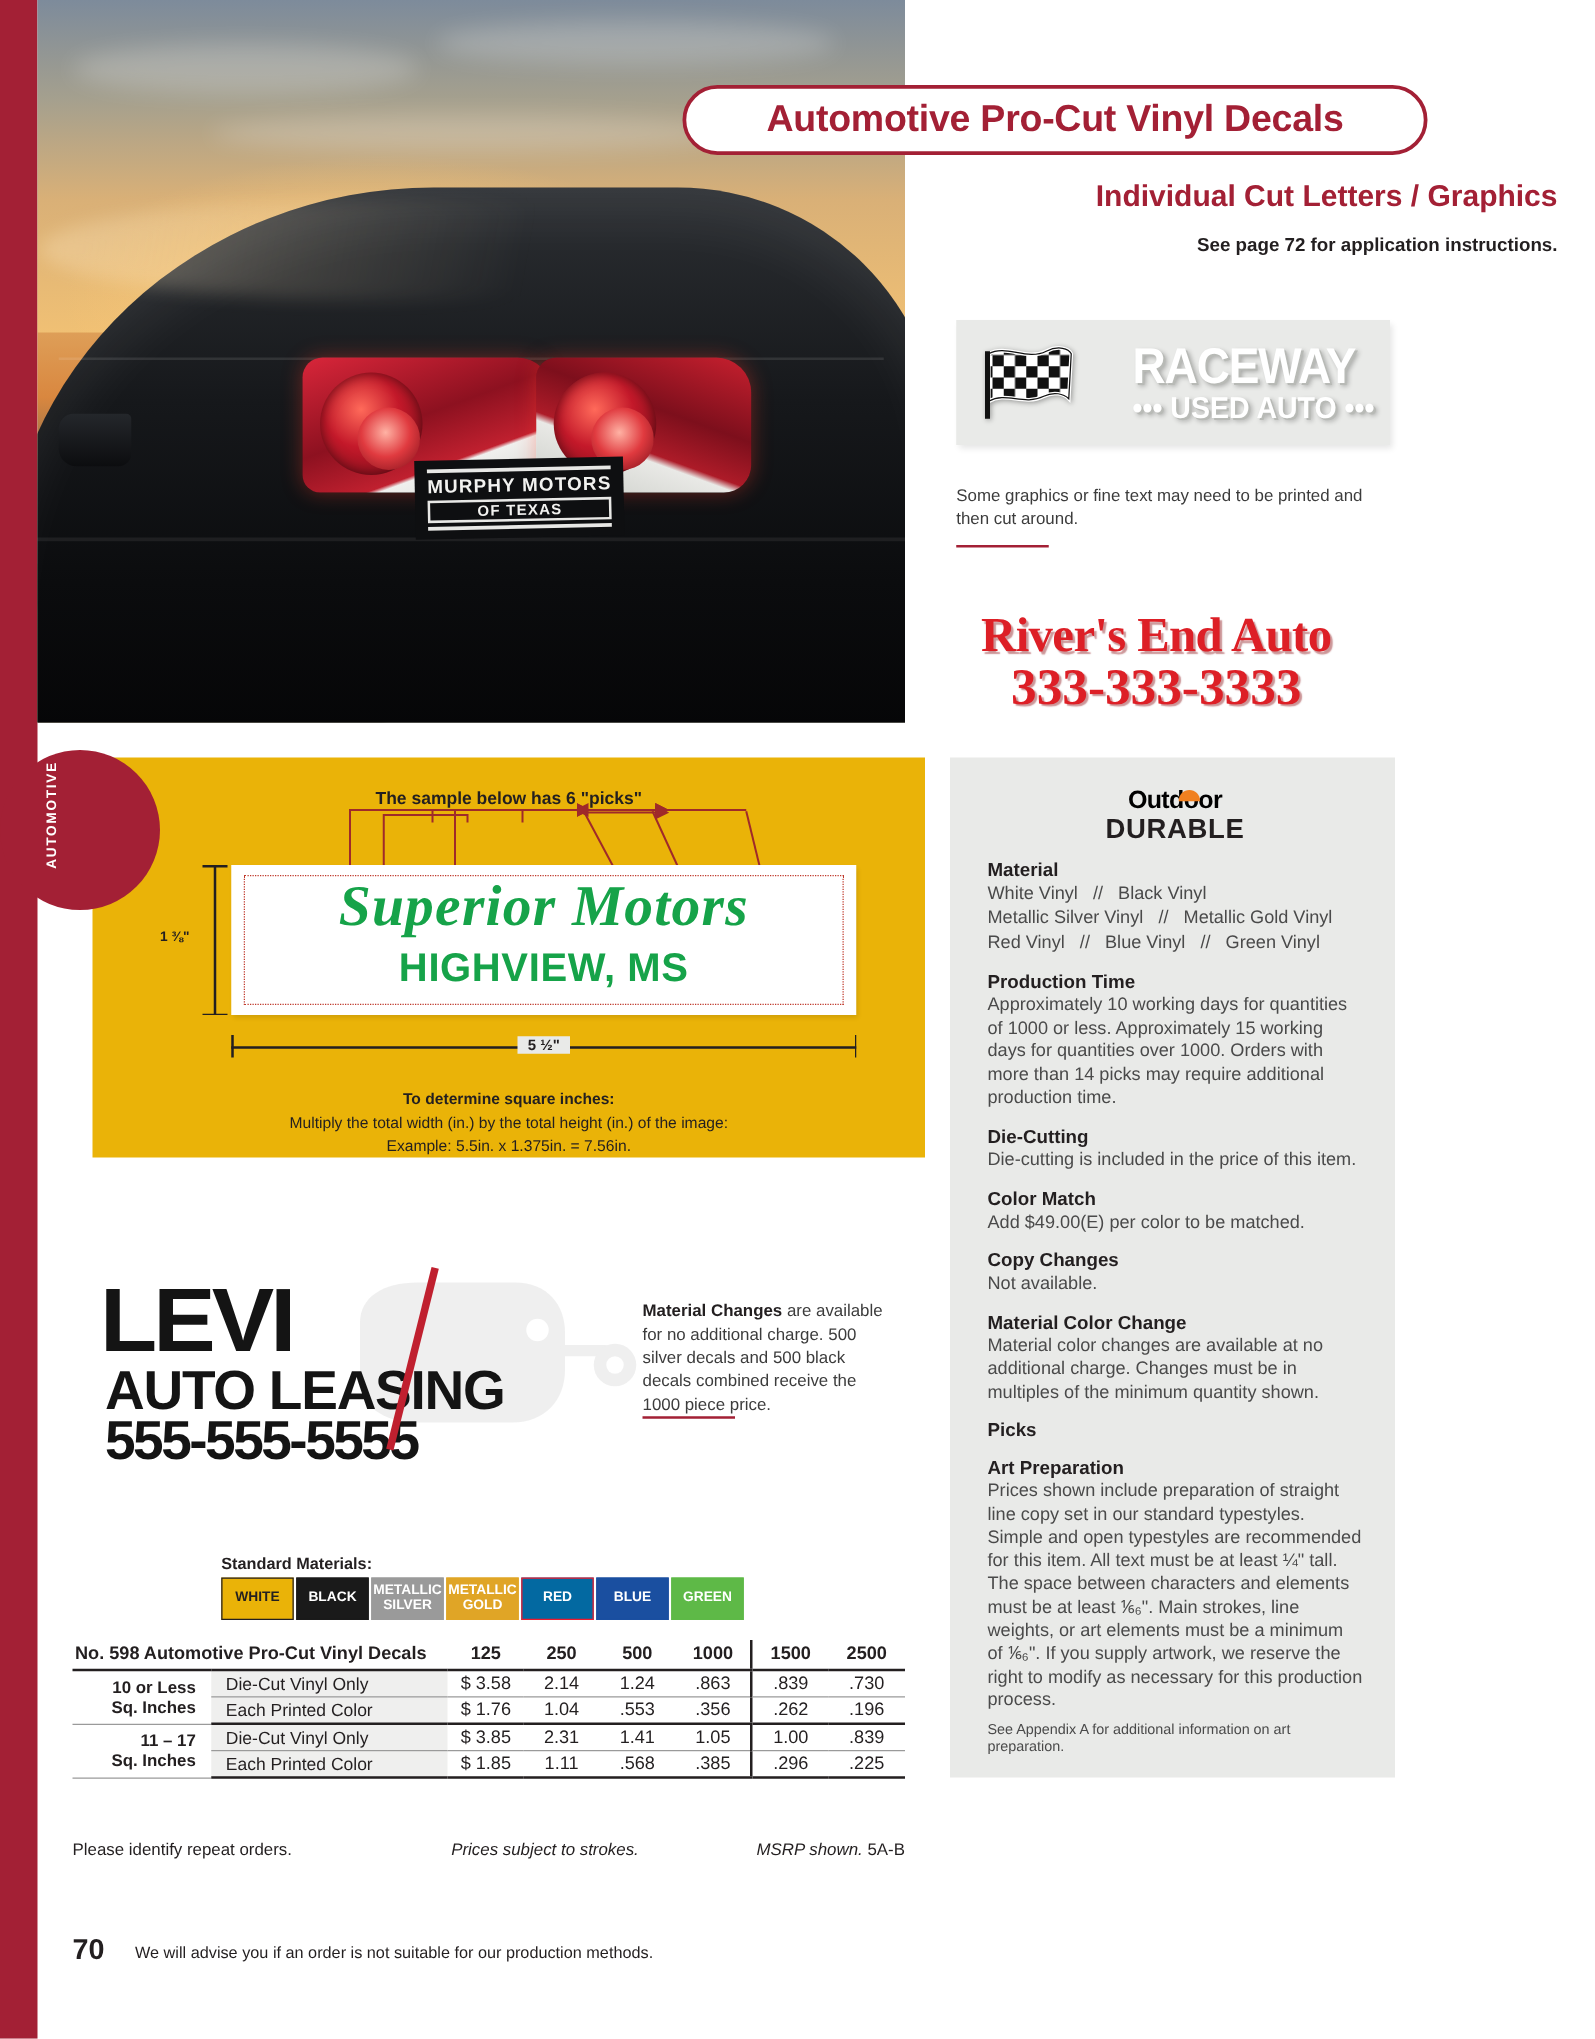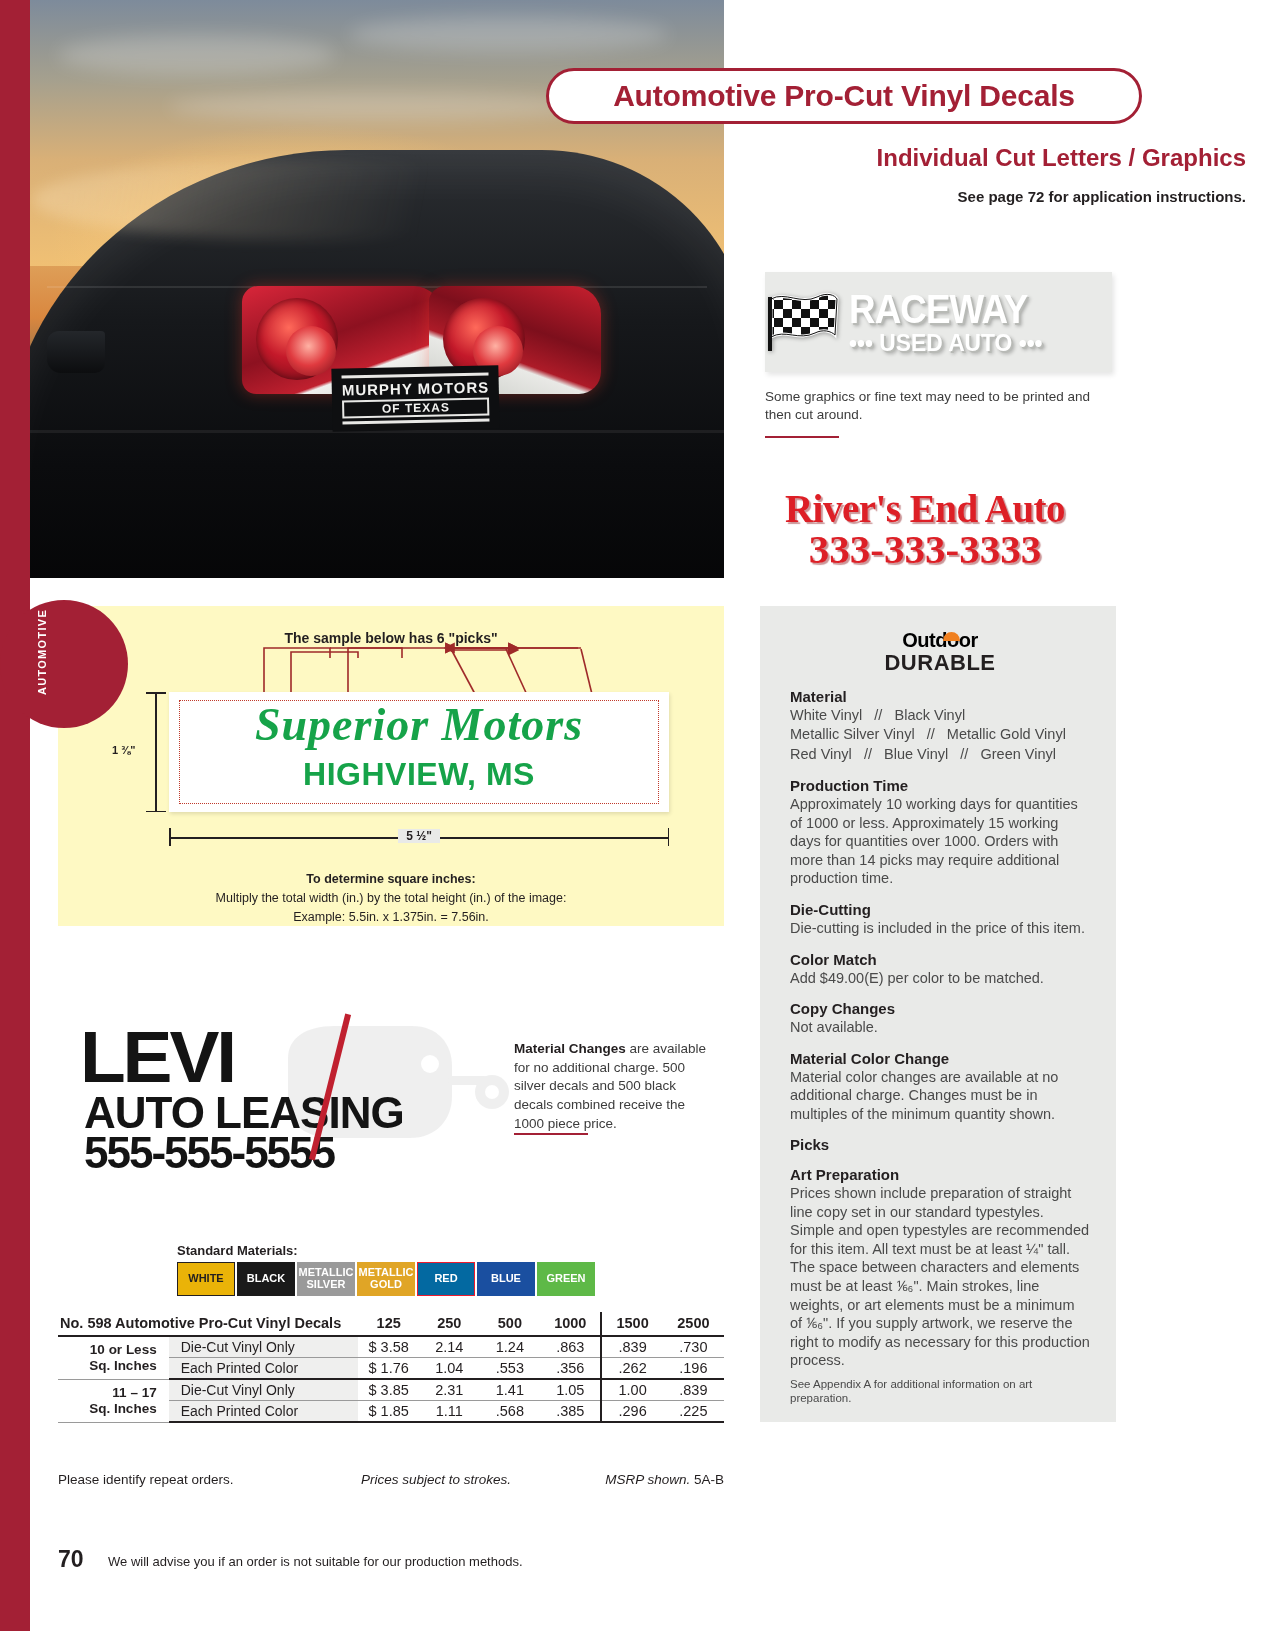--- a/index.html
+++ b/index.html
@@ -134,24 +134,25 @@
   .subtitle{
     position:absolute; right:30px; top:144px; width:700px;
     text-align:right; font-size:24px; font-weight:bold; color:#a32035;
   }
   .see-page{
     position:absolute; right:30px; top:188px; width:700px;
     text-align:right; font-size:15px; font-weight:bold; color:#231f20;
   }
   
   .raceway-box{
-    position:absolute; left:765px; top:272px; width:347px; height:100px;
+    position:absolute; left:765px; top:256px; width:347px; height:100px;
     background:#e9eae8;
-    display:flex; align-items:center; 
+    display:flex; align-items:center; padding-left:20px;
     box-shadow:2px 3px 5px rgba(0,0,0,.10);
+    gap:37px;
   }
   .flag{
     width:74px; height:62px; position:relative; flex:none; margin-right:10px;
     filter:drop-shadow(1px 1px 2px rgba(0,0,0,.35));
   }
   .raceway-txt{ line-height:1; }
   .raceway-txt .rw1{
     font-size:40px; font-weight:bold; color:#ffffff; letter-spacing:-1px;
     text-shadow:2px 2px 0 #b8bab6, 3px 3px 4px rgba(0,0,0,.30);
     font-family:"Liberation Sans", sans-serif;
@@ -179,22 +180,22 @@
     font-size:39px; color:#dd1f26; letter-spacing:-.5px;
     text-shadow:2px 2px 1px rgba(140,20,25,.45);
   }
   .rivers .r2{
     font-family:"Liberation Serif", serif; font-weight:bold;
     font-size:41px; color:#dd1f26; letter-spacing:0px; margin-top:-6px;
     text-shadow:2px 2px 1px rgba(140,20,25,.45);
   }
   
   .picks-panel{
-    position:absolute; left:58px; top:606px; width:666px; height:320px;
-    background:#fef9c3;
+    position:absolute; left:74px; top:606px; width:666px; height:320px;
+    background:#eab308;
   }
   .picks-title{
     position:absolute; left:0; top:24px; width:100%;
     text-align:center; font-size:14px; font-weight:bold; color:#231f20;
   }
   .sample-card{
     position:absolute; left:111px; top:86px; width:500px; height:120px;
     background:#ffffff; box-shadow:1px 2px 4px rgba(0,0,0,.12);
   }
   .sample-dash{

